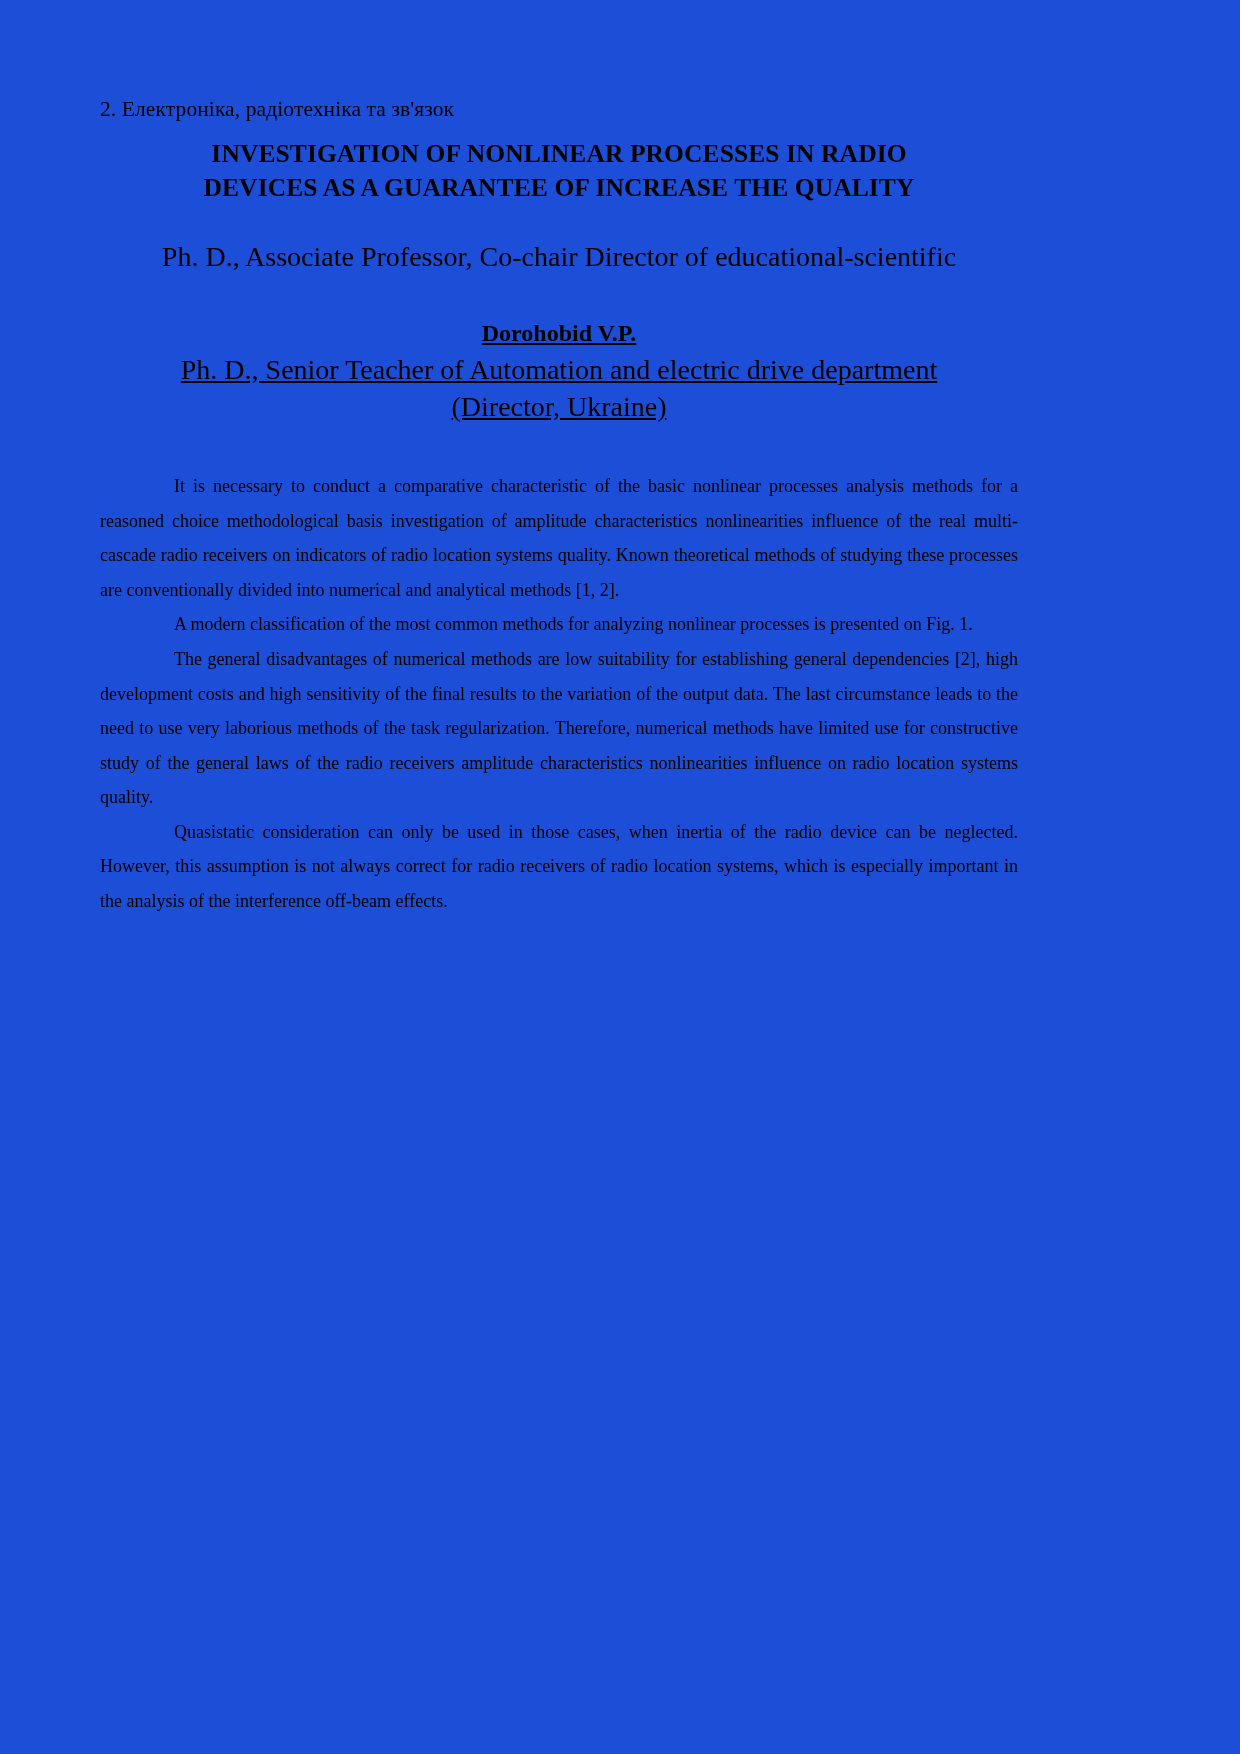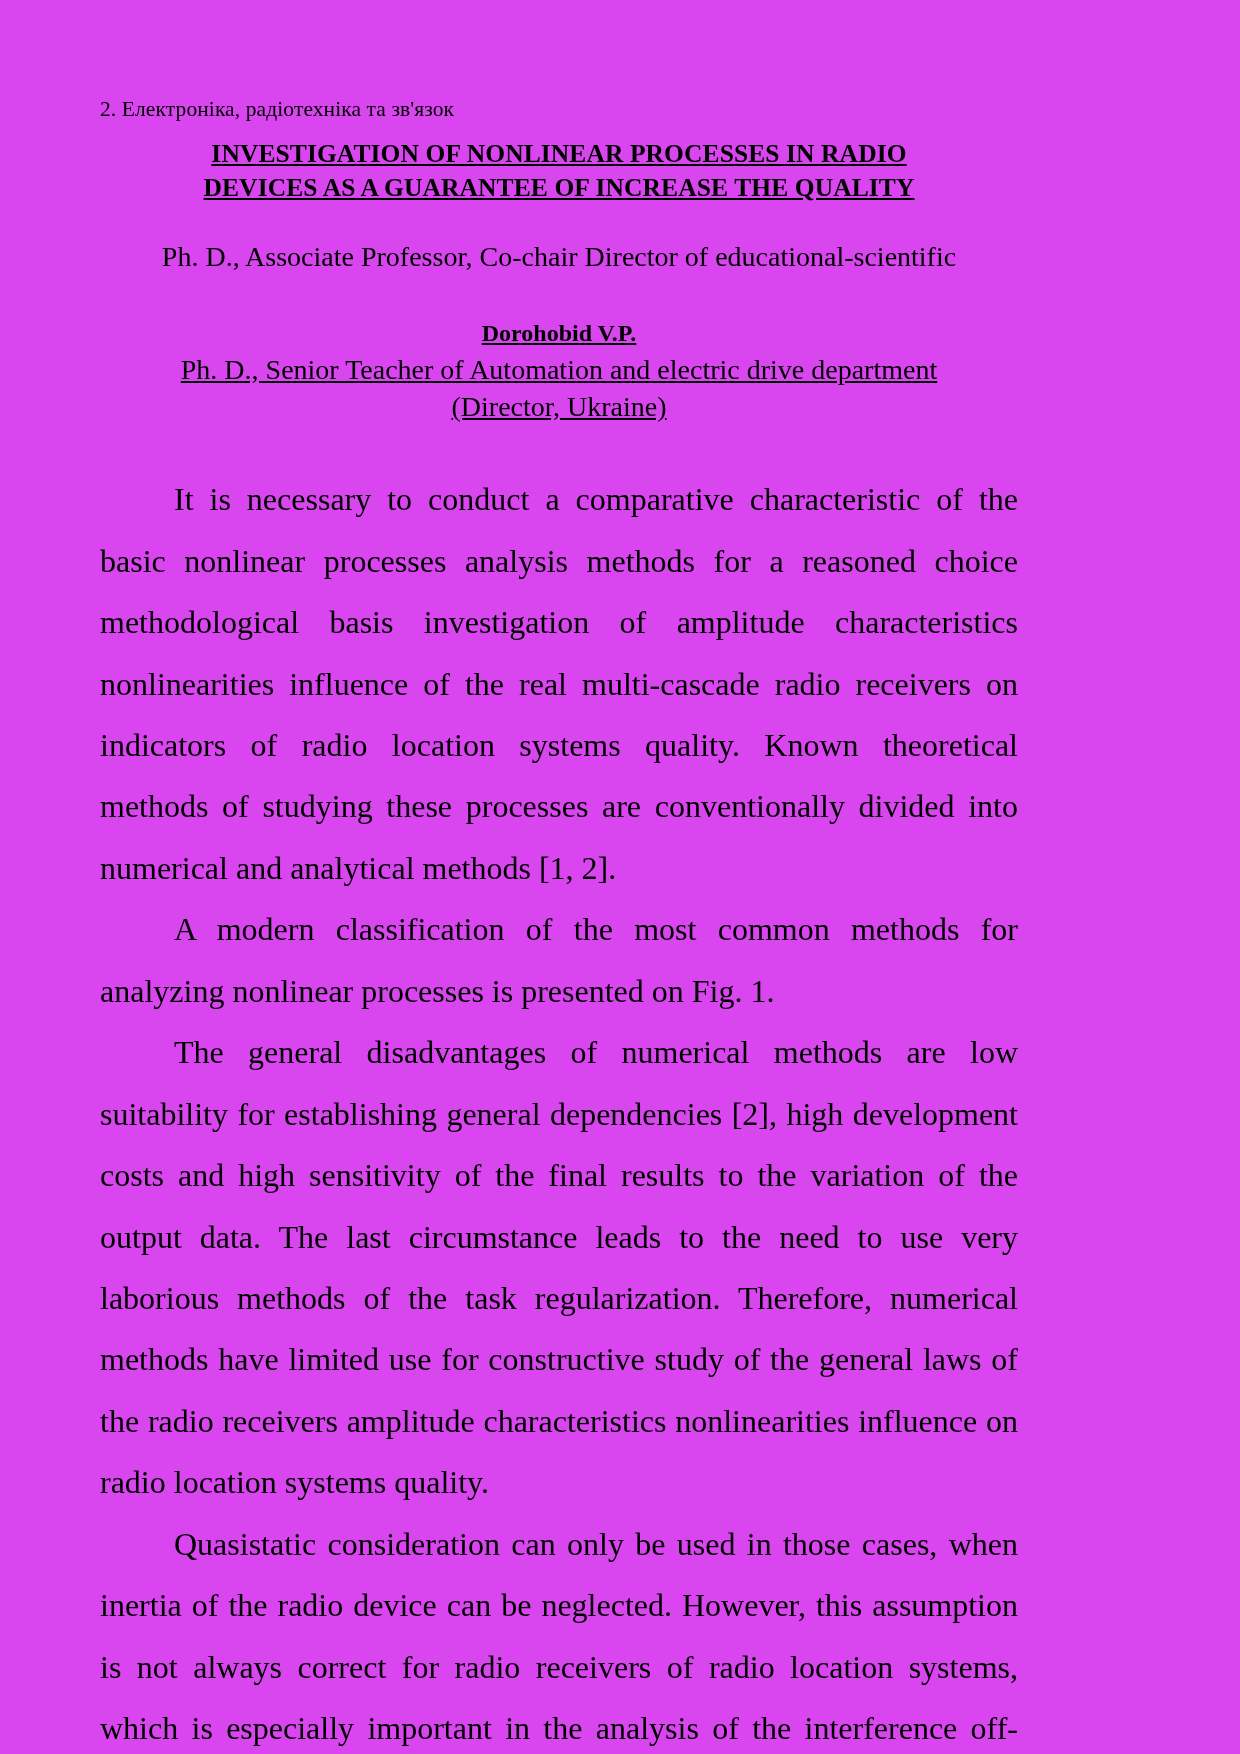--- a/index.html
+++ b/index.html
@@ -10,21 +10,21 @@
   }
   body {
     font-family: "Liberation Serif", "DejaVu Serif", serif;
     color: #000000;
   }
   .page {
     position: relative;
     width: 1240px;
     height: 1754px;
     margin: 0 auto;
-    background: #d946ef;
+    background: #1d4ed8;
     box-sizing: border-box;
     padding: 0;
     overflow: hidden;
   }
   .content {
     position: absolute;
     left: 100px;
     top: 96px;
     width: 918px;
   }
@@ -41,21 +41,21 @@
   
   .title {
     text-align: center;
     font-weight: bold;
     font-size: 25.5px;
     line-height: 1.32;
     margin: 0 0 2px 0;
     padding: 0 18px;
     letter-spacing: 0.1px;
   }
-  .title .tline { display: block; text-decoration: underline; }
+  .title .tline { display: block; }
 
   
   .author-block {
     text-align: center;
     margin-top: 34px;
   }
   .author-block.second { margin-top: 42px; text-decoration: underline; }
   .author-name {
     font-weight: bold;
     font-size: 24px;
@@ -67,21 +67,21 @@
     line-height: 1.33;
     margin: 0;
   }
   .author-affil .aline { display: block; }
 
   
   .body-text {
     margin-top: 44px;
   }
   .para {
-    font-size: 32px;
+    font-size: 18px;
     line-height: 1.92;
     text-align: justify;
     text-justify: inter-word;
     margin: 0;
     text-indent: 74px;
     hyphens: none;
   }
   .para + .para { margin-top: 0; }
   .para:last-child { text-align: justify; }
 </style>

